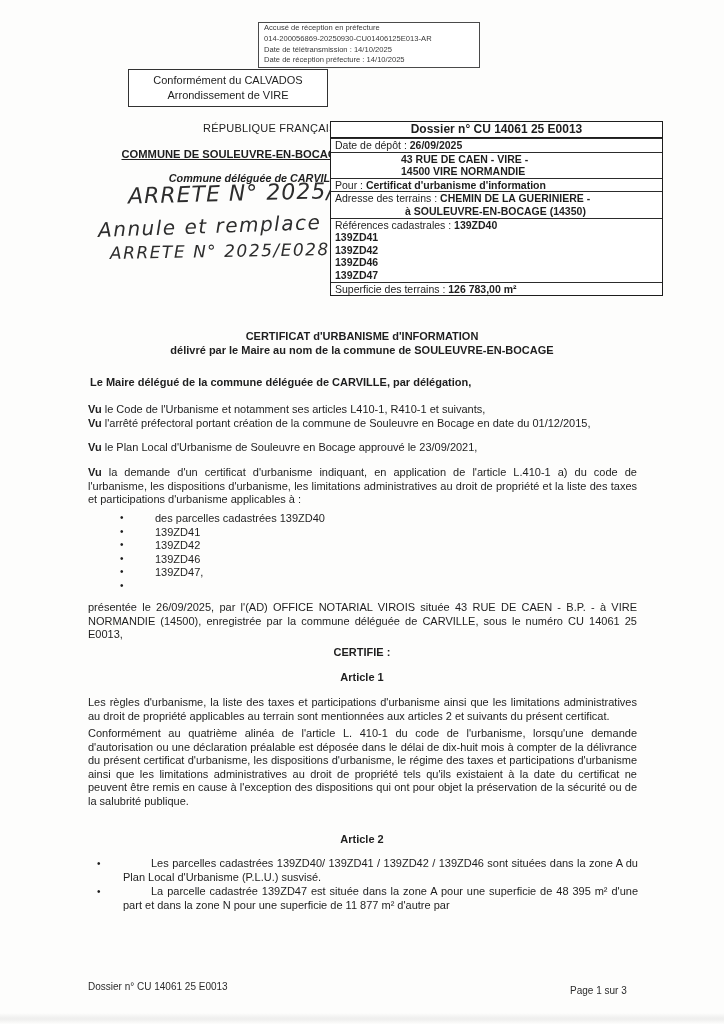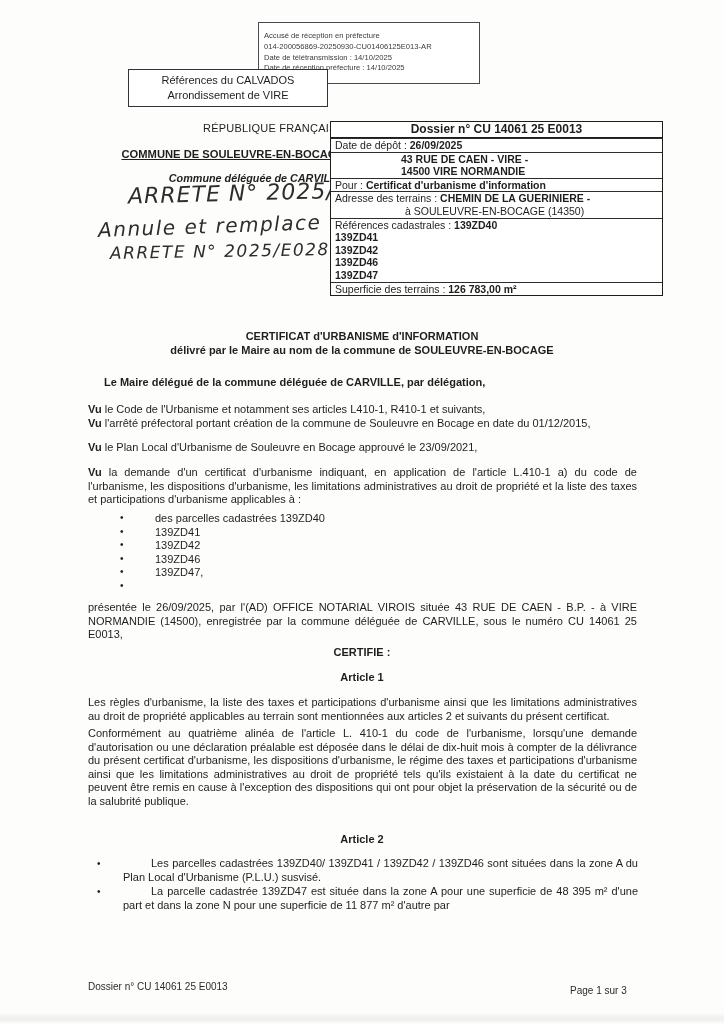--- a/index.html
+++ b/index.html
@@ -3,21 +3,21 @@
 <meta charset="utf-8">
 <style>
   html,body{margin:0;padding:0;}
   body{
     width:724px;height:1024px;position:relative;background:#fdfdfc;
     font-family:"Liberation Sans", sans-serif;color:#1e1e1e;overflow:hidden;
   }
   .abs{position:absolute;}
   
   .stamp{left:258px;top:22px;width:210px;height:44px;border:1px solid #4a4a4a;
-    font-size:7.6px;line-height:1.42;padding:8px 5px;color:#3a3a3a;background:#fff;}
+    font-size:7.6px;line-height:1.42;padding:0 5px;color:#3a3a3a;background:#fff;}
   
   .dept{left:128px;top:69px;width:194px;border:1px solid #323232;text-align:center;
     font-size:11px;line-height:15px;padding:3px 2px;background:#fff;}
   
   .lcol{left:90px;width:254px;text-align:right;}
   .republique{top:122px;font-size:11px;letter-spacing:.2px;}
   .commune{top:148px;font-size:11.2px;font-weight:bold;text-decoration:underline;}
   .deleguee{top:172px;font-size:10.8px;font-weight:bold;font-style:italic;}
   
   .hw{font-style:italic;color:#2d2d2d;font-family:"DejaVu Sans", sans-serif;white-space:nowrap;}
@@ -25,21 +25,21 @@
   .hw2{left:98px;top:214px;font-size:20px;transform:rotate(-2deg);letter-spacing:1.5px;}
   .hw3{left:110px;top:241px;font-size:17px;transform:rotate(-1deg);letter-spacing:1.5px;}
   
   .dtable{left:330px;top:121px;width:331px;border:1.5px solid #1d1d1d;background:#fff;
     font-size:10.5px;line-height:12.6px;}
   .trow{border-top:1px solid #2c2c2c;padding:0 4px;}
   .trow:first-child{border-top:none;}
   .thead{font-weight:bold;text-align:center;font-size:12px;line-height:15px;border-bottom:.5px solid #1d1d1d;}
   .dtable b{font-weight:bold;text-align:right;}
   .ind{padding-left:66px;font-weight:bold;}
-  .ind2{padding-left:70px;font-weight:normal;}
+  .ind2{padding-left:70px;font-weight:bold;}
   .refline{font-weight:bold;}
   
   .title{left:0;top:329px;width:724px;text-align:center;font-weight:bold;font-size:11px;line-height:14px;}
   
   .bt{left:88px;width:549px;font-size:11px;line-height:13.5px;}
   .just{text-align:justify;}
   .maire{top:376px;font-weight:bold;}
   .vu-line b{font-weight:bold;margin-top:28px;}
   .center-b{left:0;width:724px;text-align:center;font-weight:bold;font-size:11px;}
   
@@ -63,21 +63,21 @@
 <body>
 
 <div class="abs stamp">
   <div>Accusé de réception en préfecture</div>
   <div>014-200056869-20250930-CU01406125E013-AR</div>
   <div>Date de télétransmission : 14/10/2025</div>
   <div>Date de réception préfecture : 14/10/2025</div>
 </div>
 
 <div class="abs dept">
-  <div>Références du CALVADOS</div>
+  <div>Conformément du CALVADOS</div>
   <div>Arrondissement de VIRE</div>
 </div>
 
 <div class="abs lcol republique">RÉPUBLIQUE FRANÇAISE</div>
 <div class="abs lcol commune">COMMUNE DE SOULEUVRE-EN-BOCAGE</div>
 <div class="abs lcol deleguee">Commune déléguée de CARVILLE</div>
 
 <div class="abs hw hw1">ARRETE N° 2025/E029</div>
 <div class="abs hw hw2">Annule et remplace</div>
 <div class="abs hw hw3">ARRETE N° 2025/E028</div>
@@ -108,21 +108,21 @@
   <div class="trow">
     <span>Superficie des terrains : </span><b>126 783,00 m²</b>
   </div>
 </div>
 
 <div class="abs title">
   <div>CERTIFICAT d'URBANISME d'INFORMATION</div>
   <div>délivré par le Maire au nom de la commune de SOULEUVRE-EN-BOCAGE</div>
 </div>
 
-<div class="abs bt maire" style="left:104px;">Le Maire délégué de la commune déléguée de CARVILLE, par délégation,</div>
+<div class="abs bt maire" style="left:90px;">Le Maire délégué de la commune déléguée de CARVILLE, par délégation,</div>
 
 <div class="abs bt vu-line" style="top:403px;">
   <b>Vu </b><span>le Code de l'Urbanisme et notamment ses articles L410-1, R410-1 et suivants,</span>
 </div>
 <div class="abs bt vu-line" style="top:416.5px;">
   <b>Vu </b><span>l'arrêté préfectoral portant création de la commune de Souleuvre en Bocage en date du 01/12/2015,</span>
 </div>
 <div class="abs bt vu-line" style="top:441px;">
   <b>Vu </b><span>le Plan Local d'Urbanisme de Souleuvre en Bocage approuvé le 23/09/2021,</span>
 </div>

